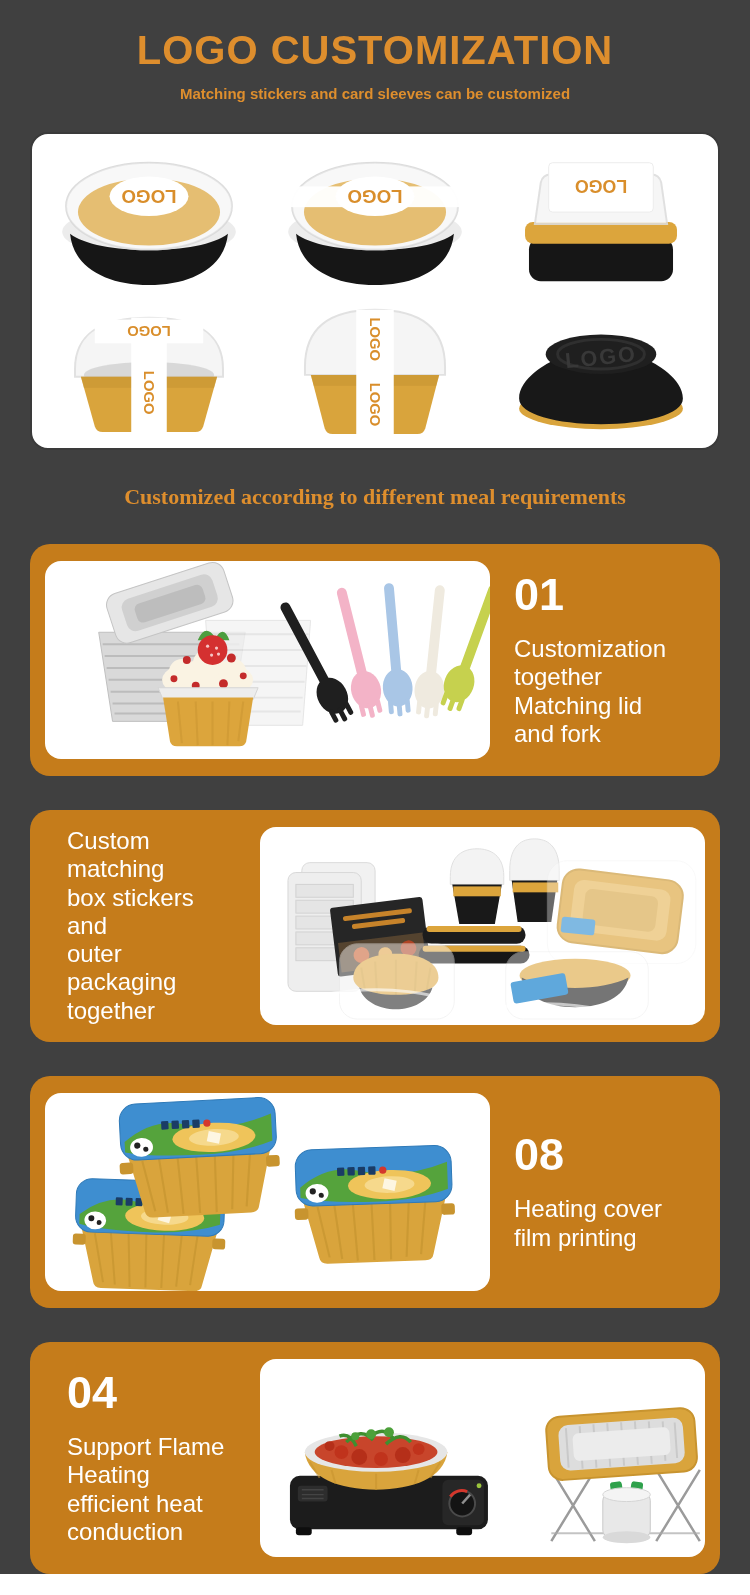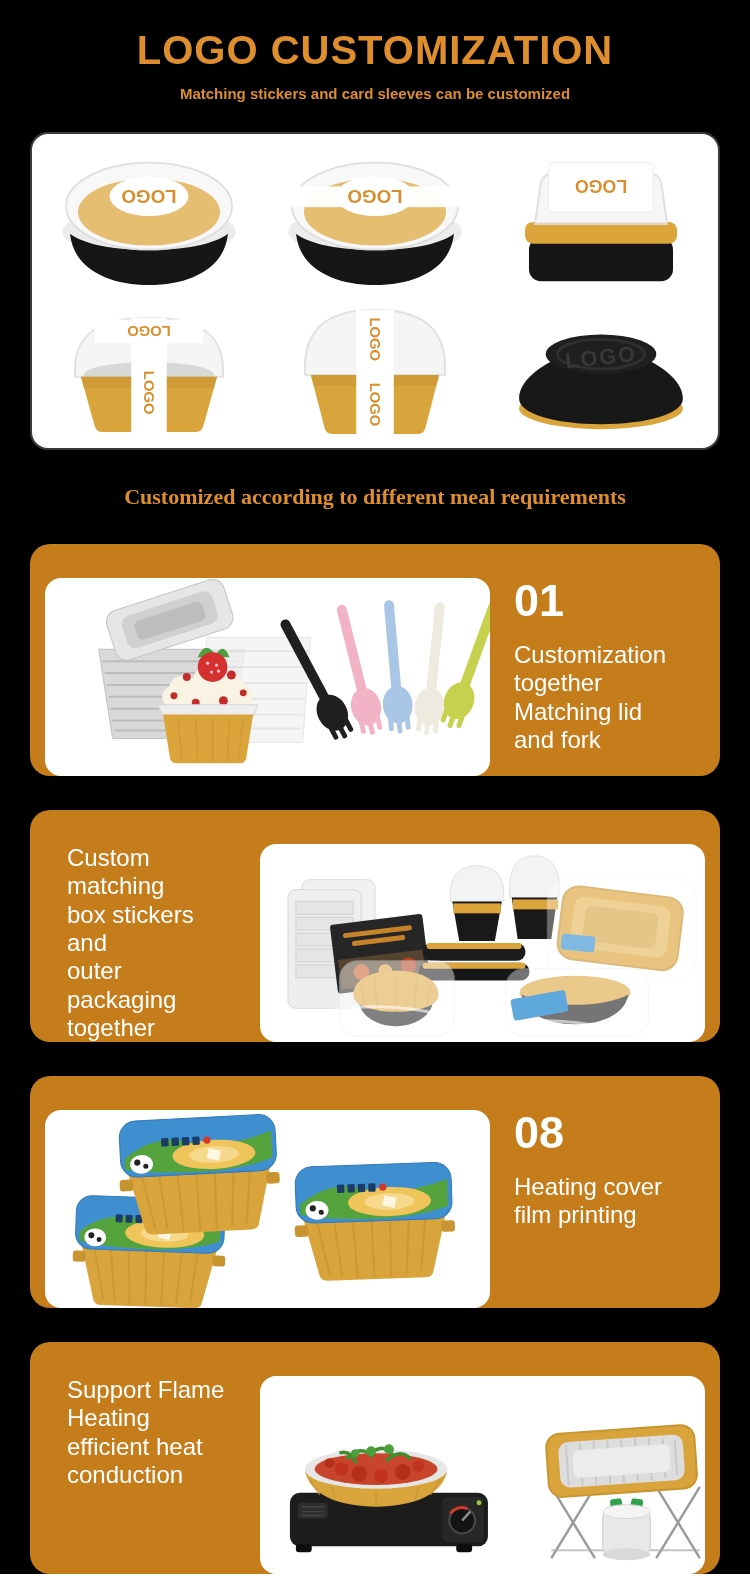--- a/index.html
+++ b/index.html
@@ -1,31 +1,31 @@
 <!DOCTYPE html>
 <html><head>
 <meta charset="utf-8">
 <style>
   html,body{margin:0;padding:0;background:#ffffff;}
   body{width:750px;font-family:"Liberation Sans",sans-serif;}
-  .page{width:750px;overflow:hidden;background:#000000;}
+  .page{width:750px;overflow:hidden;background:#404040;}
   
   .header{text-align:center;padding-top:28px;}
   .title{font-size:40px;font-weight:bold;color:#DE8E2D;letter-spacing:1px;line-height:1.1;}
   .subtitle{font-size:15px;font-weight:bold;color:#DE8E2D;margin-top:13px;}
   
   .showcase{margin:30px 30px 0;border:2px solid #3a3a3a;border-radius:18px;height:318px;
     box-sizing:border-box;display:grid;grid-template-columns:repeat(3,1fr);grid-template-rows:1fr 1fr;
     align-items:center;justify-items:center;padding:8px 4px;background:#fff;}
   .showcase svg{display:block;}
   
   .section-heading{text-align:center;font-size:22px;font-weight:bold;color:#DE8E2D;margin:34px 0 0;font-family:Liberation Serif, serif;}
   
   .card{margin:34px 30px 0;height:232px;background:#C57C1B;border-radius:20px;box-sizing:border-box;
-    display:flex;align-items:flex-start;padding:34px 15px;gap:24px;}
+    display:flex;align-items:center;padding:17px 15px;gap:24px;}
   .card:first-of-type{margin-top:35px;}
   .panel{background:#ffffff;border-radius:16px;width:445px;height:198px;flex:0 0 445px;overflow:hidden;
     display:flex;align-items:center;justify-content:center;}
   .card-text{flex:1;display:flex;flex-direction:column;justify-content:center;color:#ffffff;}
   .card.text-left .card-text{padding-left:22px;}
   .card.text-right .card-text{padding-right:4px;}
   .card-number{font-size:45px;font-weight:bold;line-height:1;margin-bottom:18px;}
   .card-body{font-size:24px;line-height:1.18;white-space:pre-line;}
   .logo-txt{font-weight:bold;fill:#D98E2B;}
 </style>
@@ -289,20 +289,21 @@
     </div>
     <div class="card-text">
       <div class="card-number">08</div>
       <div class="card-body">Heating cover
 film printing</div>
     </div>
   </div>
 
   <div class="card text-left">
     <div class="card-text">
+      <div class="card-number">04</div>
       <div class="card-body">Support Flame
 Heating
 efficient heat
 conduction</div>
     </div>
     <div class="panel">
       <svg viewBox="0 0 445 200" width="445" height="198">
 
         <g>
           <ellipse cx="115" cy="120" rx="58" ry="10" fill="#303030"></ellipse>

